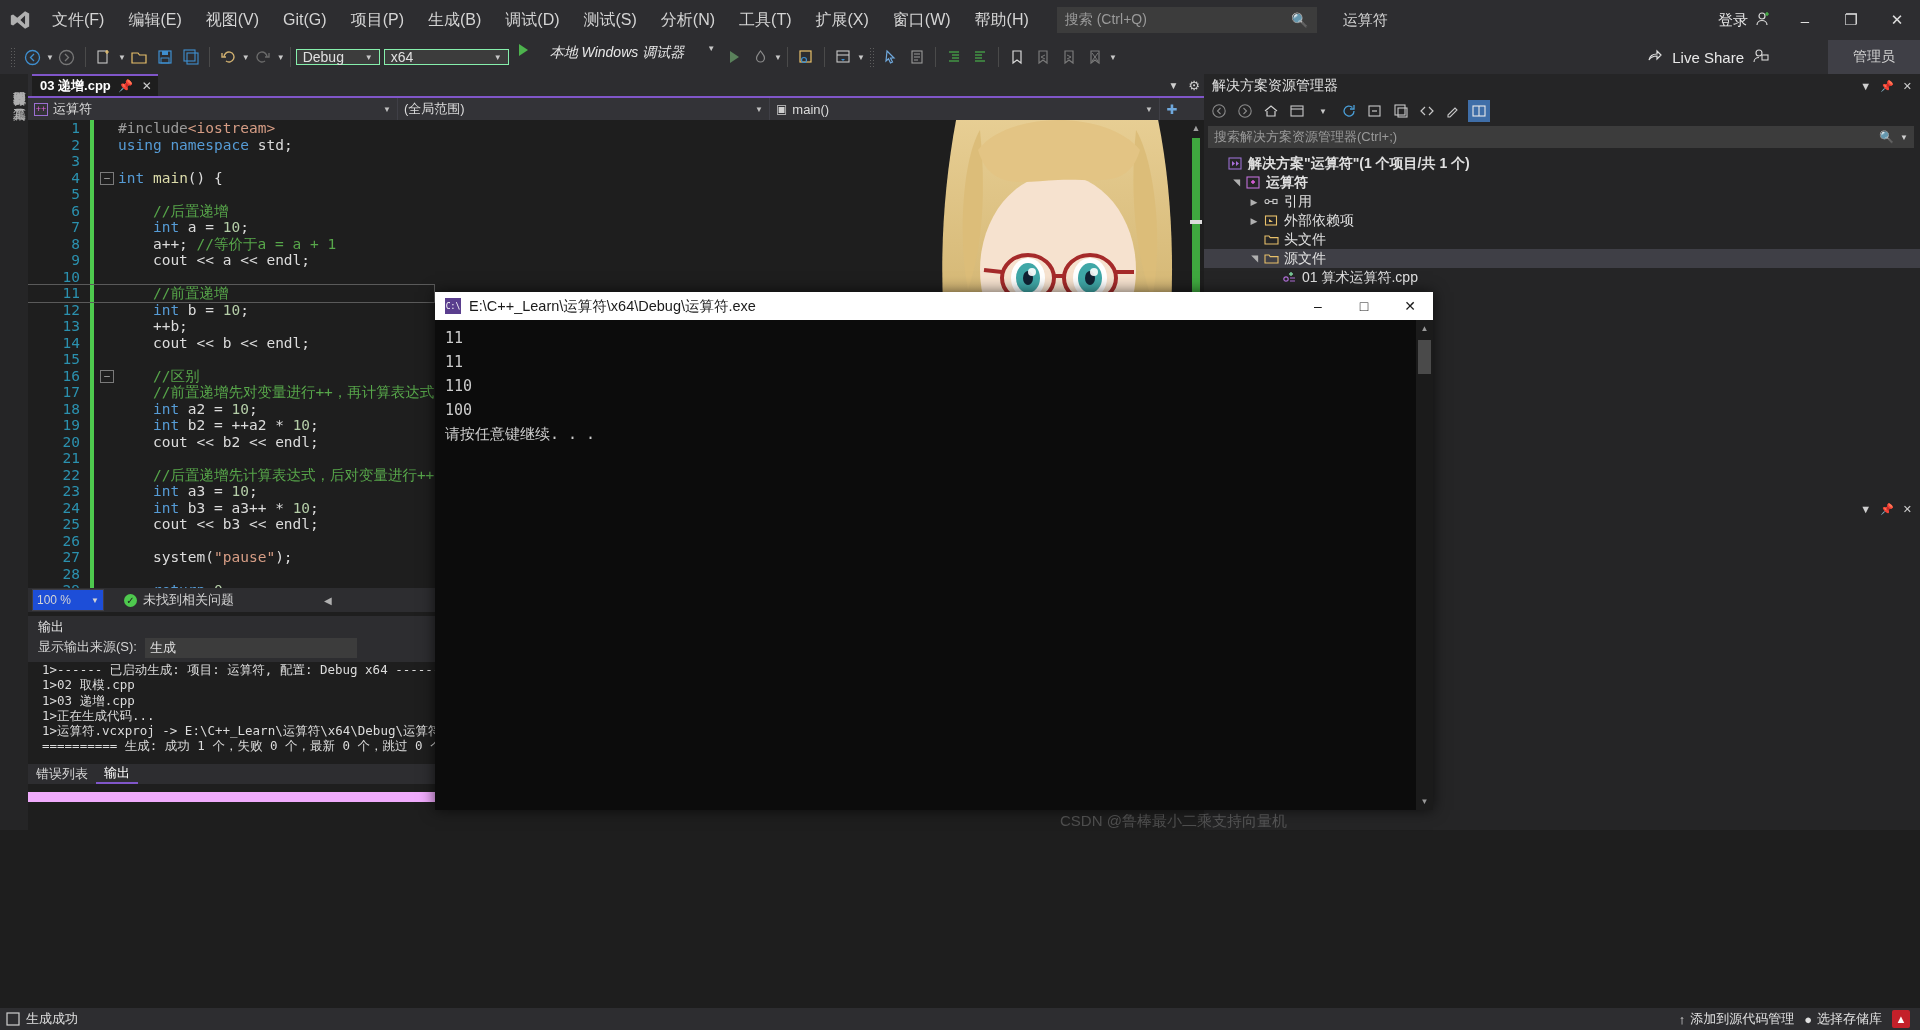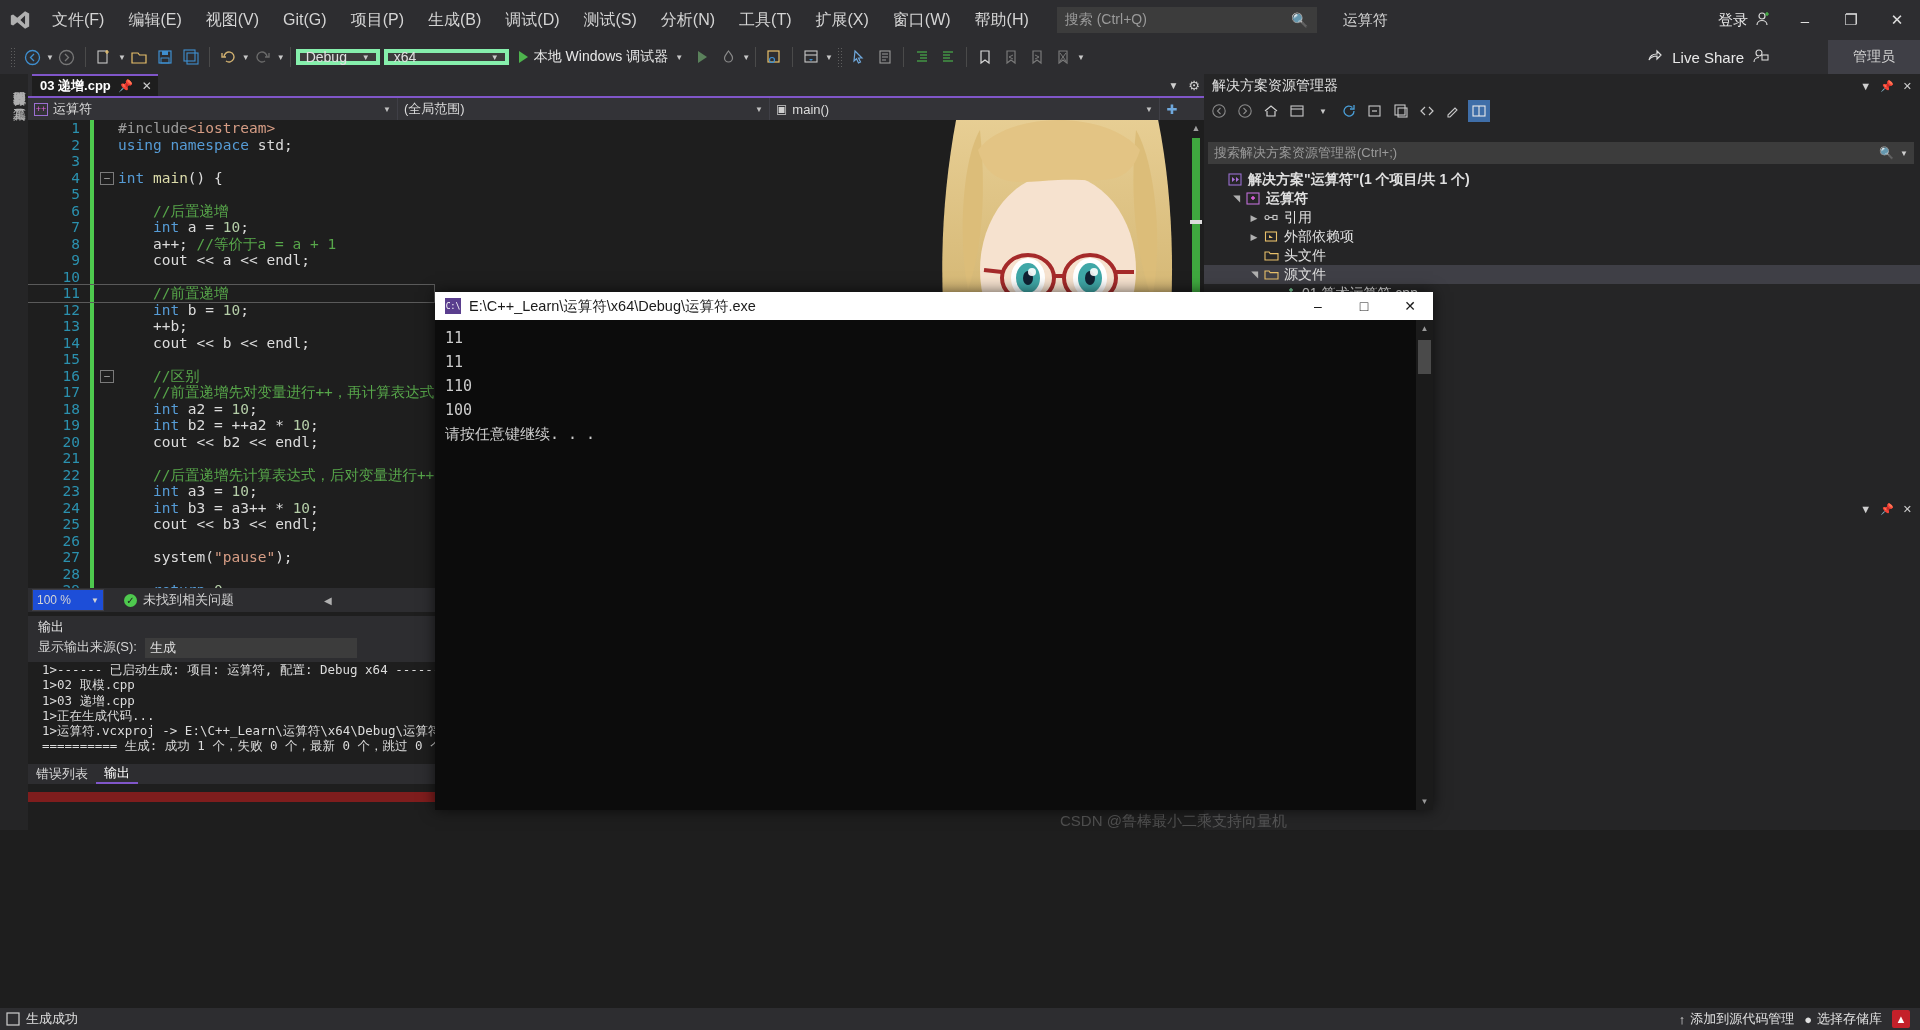--- a/index.html
+++ b/index.html
@@ -41,27 +41,27 @@
     position: absolute; left: 0; top: 40px; width: 1920px; height: 34px;
     background: #2d2d30; display: flex; align-items: center; padding-left: 6px;
   }
   .tb-grip { width: 5px; height: 20px; margin: 0 4px;
     background-image: radial-gradient(#6a6a6a 1px, transparent 1px);
     background-size: 3px 3px; opacity: .8; }
   .tb-btn { width: 26px; height: 26px; display: flex; align-items: center; justify-content: center; position: relative; }
   .tb-sep { width: 1px; height: 20px; background: #4a4a4a; margin: 0 5px; }
   .tb-caret { font-size: 8px; color: #c8c8c8; margin-left: 1px; }
   .combo {
-    height: 16px; background: #3c3c3c; border: 4px solid #86efac; color: #e0e0e0;
+    height: 16px; background: #3c3c3c; border: 1px solid #86efac; color: #e0e0e0;
     font-size: 14px; display: flex; align-items: center; padding: 0 6px; margin-right: 4px;
     justify-content: space-between;
   }
   .combo .cv { white-space: nowrap; overflow: hidden; }
   .combo .ca { font-size: 8px; color: #c8c8c8; margin-left: 8px; }
-  .runbtn { display: flex; align-items: center; gap: 6px; height: 26px; padding: 0 6px; color: #e8e8e8; font-size: 14px; white-space: nowrap; }
+  .runbtn { display: flex; gap: 22px; height: 26px; padding: 0 6px; color: #e8e8e8; font-size: 14px; white-space: nowrap; font-style: italic; }
   .tri { width: 0; height: 0; border-left: 9px solid #4db34d; border-top: 6px solid transparent; border-bottom: 6px solid transparent; }
   .tri-outline { width: 0; height: 0; border-left: 9px solid #6a9e6a; border-top: 6px solid transparent; border-bottom: 6px solid transparent; opacity: .75; }
   .liveshare { position: absolute; right: 150px; top: 40px; height: 34px; display: flex; align-items: center; gap: 8px; color: #e8e8e8; font-size: 15px; }
   .adminbox { position: absolute; right: 0; top: 40px; width: 92px; height: 34px; background: #3f3f46; color: #d0d0d0; font-size: 14px; display: flex; align-items: center; justify-content: center; }
 
   
   .vdock { position: absolute; left: 0; top: 74px; width: 28px; height: 756px; background: #252526; }
   .vtab { writing-mode: vertical-rl; color: #b0b0b0; font-size: 13px; padding: 8px 0; text-align: center; white-space: nowrap; width: 28px; }
 
   
@@ -113,41 +113,41 @@
   .anime { position: absolute; right: 16px; top: 46px; width: 260px; height: 474px; overflow: hidden; }
 
   
   .ed-status { position: absolute; left: 28px; top: 588px; width: 407px; height: 24px; background: #2d2d30; display: flex; align-items: center; }
   .zoomcombo { width: 72px; height: 22px; background: #1d4ed8; border: 1px solid #3f3f46; display: flex; align-items: center; justify-content: space-between; padding: 0 4px; color: #d4d4d4; font-size: 12px; margin-left: 4px; }
   .ok-dot { width: 13px; height: 13px; border-radius: 50%; background: #4ec94e; color: #1e1e1e; font-size: 10px; display: flex; align-items: center; justify-content: center; margin: 0 6px 0 20px; }
   .ed-status .msg { color: #d4d4d4; font-size: 13px; }
   .ed-status .lefttri { margin-left: 90px; color: #b0b0b0; font-size: 10px; }
 
   
-  .output-panel { position: absolute; left: 28px; top: 616px; width: 407px; height: 186px; background: #7f1d1d; }
+  .output-panel { position: absolute; left: 28px; top: 616px; width: 407px; height: 186px; background: #f0abfc; }
   .op-title { height: 22px; background: #2d2d30; display: flex; align-items: center; padding-left: 10px; color: #e0e0e0; font-size: 13px; }
   .op-toolbar { height: 24px; background: #2d2d30; display: flex; align-items: flex-start; padding-left: 10px; gap: 8px; }
   .op-toolbar .lbl { color: #d4d4d4; font-size: 13px; }
   .op-combo { width: 212px; height: 20px; background: #3c3c3c; color: #e0e0e0; font-size: 13px; display: flex; align-items: center; padding: 0 5px; }
   .op-body { position: absolute; left: 0; top: 46px; width: 407px; height: 130px; overflow: hidden; background: #1e1e1e; }
   .op-line { color: #dcdcdc; font-family: "DejaVu Sans Mono", monospace; font-size: 12.5px; line-height: 15.3px; white-space: pre; padding-left: 14px; }
   .op-hscroll { position: absolute; left: 0; bottom: 20px; width: 407px; height: 14px; background: #2d2d30; display: flex; align-items: center; }
   .op-hscroll .a { width: 14px; text-align: center; color: #b0b0b0; font-size: 9px; }
   .op-hthumb { position: absolute; left: 14px; top: 2px; width: 300px; height: 10px; background: #4a4a4a; }
   .op-tabs { position: absolute; left: 0; bottom: 18px; width: 407px; height: 20px; background: #2d2d30; display: flex; align-items: flex-start; }
   .op-tab { padding: 0 8px; height: 20px; display: flex; align-items: center; color: #d4d4d4; font-size: 13px; }
   .op-tab.active { color: #ffffff; border-bottom: 2px solid #8056c9; }
 
   
   .solexp { position: absolute; left: 1204px; top: 74px; width: 716px; height: 756px; background: #252526; }
   .se-header { height: 24px; display: flex; align-items: center; padding-left: 8px; color: #e0e0e0; font-size: 14px; background: #252526; }
   .se-header .actions { margin-left: auto; display: flex; align-items: center; gap: 9px; padding-right: 8px; color: #cfcfcf; font-size: 11px; }
   .se-toolbar { height: 26px; display: flex; align-items: center; padding-left: 4px; gap: 4px; }
   .se-tb { width: 22px; height: 22px; display: flex; align-items: center; justify-content: center; color: #c8c8c8; font-size: 13px; }
-  .se-search { height: 22px; margin: 18px 6px 2px 4px; background: #3c3c3c; display: flex; align-items: center; padding: 0 6px; }
+  .se-search { height: 22px; margin: 2px 6px 2px 4px; background: #3c3c3c; display: flex; align-items: center; padding: 0 6px; }
   .se-search .ph { color: #9a9a9a; font-size: 13px; flex: 1; }
   .se-tree { padding-top: 4px; font-size: 14px; color: #e0e0e0; }
   .tr { display: flex; align-items: center; height: 19px; padding-left: 6px; white-space: nowrap; }
   .tr.sel { background: #3f3f46; }
   .tw { width: 16px; text-align: center; color: #b0b0b0; font-size: 9px; }
   .ti { width: 18px; display: flex; align-items: center; justify-content: center; margin-right: 4px; }
 
   
   .stub-panel { position: absolute; left: 1490px; top: 497px; width: 430px; height: 333px; background: #252526; }
   .stub-head { height: 24px; display: flex; align-items: center; justify-content: flex-end; gap: 9px; padding-right: 8px; color: #cfcfcf; font-size: 11px; }

